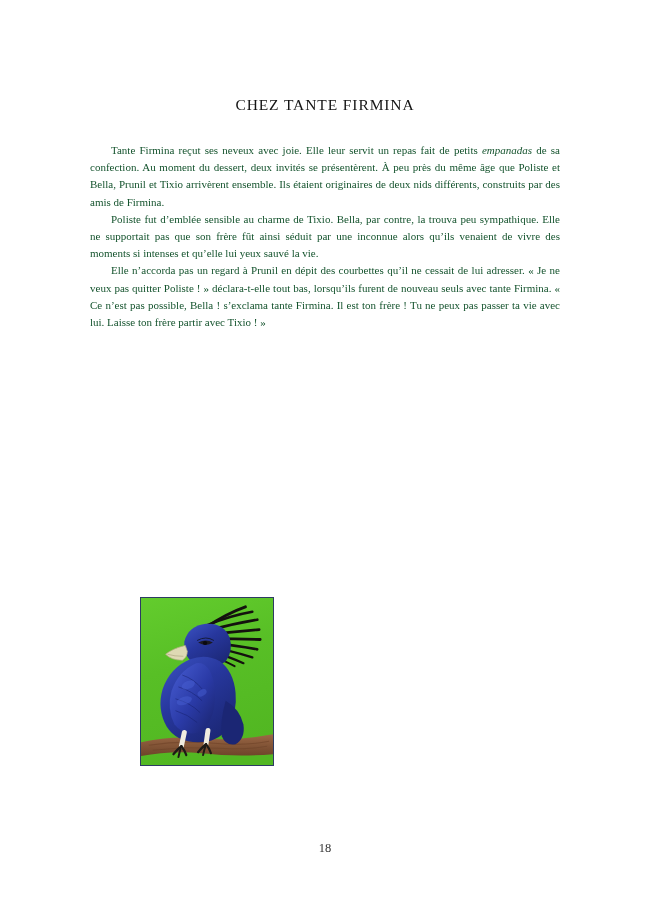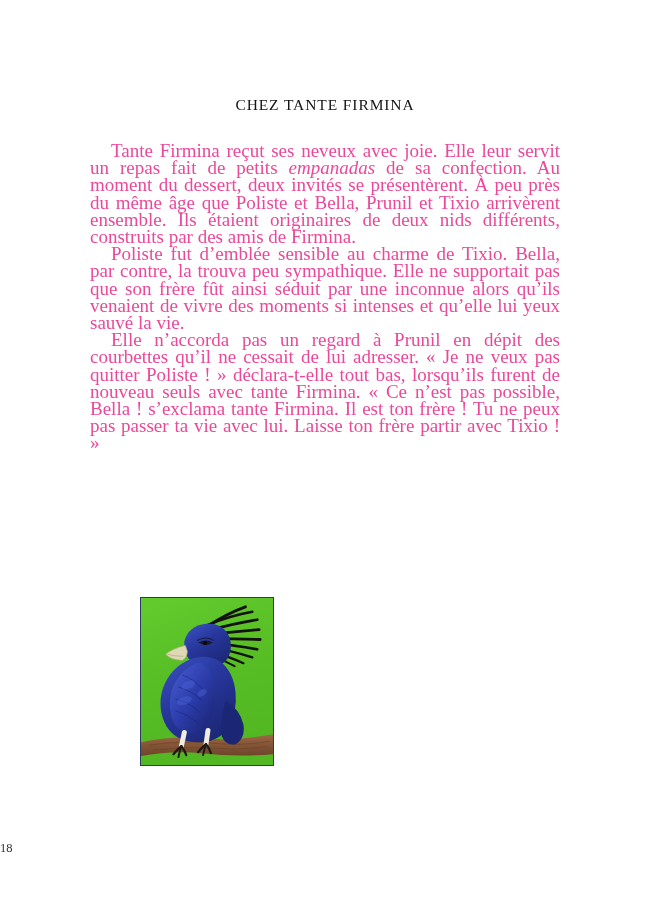--- a/index.html
+++ b/index.html
@@ -42,24 +42,24 @@
   .text-block {
     position: absolute;
     top: 142px;
     left: 90px;
     width: 470px;
   }
   .para {
     margin: 0;
     text-align: justify;
     text-justify: inter-word;
-    font-size: 19px;
+    font-size: 11px;
     line-height: 17.2px;
     text-indent: 21px;
-    color: #ec4899;
+    color: #14532d;
     hyphens: none;
   }
   .para em {
     font-style: italic;
   }
 
   
   .illustration {
     position: absolute;
     left: 140px;
@@ -76,20 +76,21 @@
     width: 100%;
     height: 100%;
   }
 
   
   .folio {
     position: absolute;
     top: 841px;
     left: 0;
     width: 650px;
+    text-align: center;
     font-size: 12.5px;
     color: #333333;
   }
 </style>
 </head>
 <body>
 
 <div class="page">
 
   <h1 class="chapter-title">CHEZ TANTE FIRMINA</h1>

